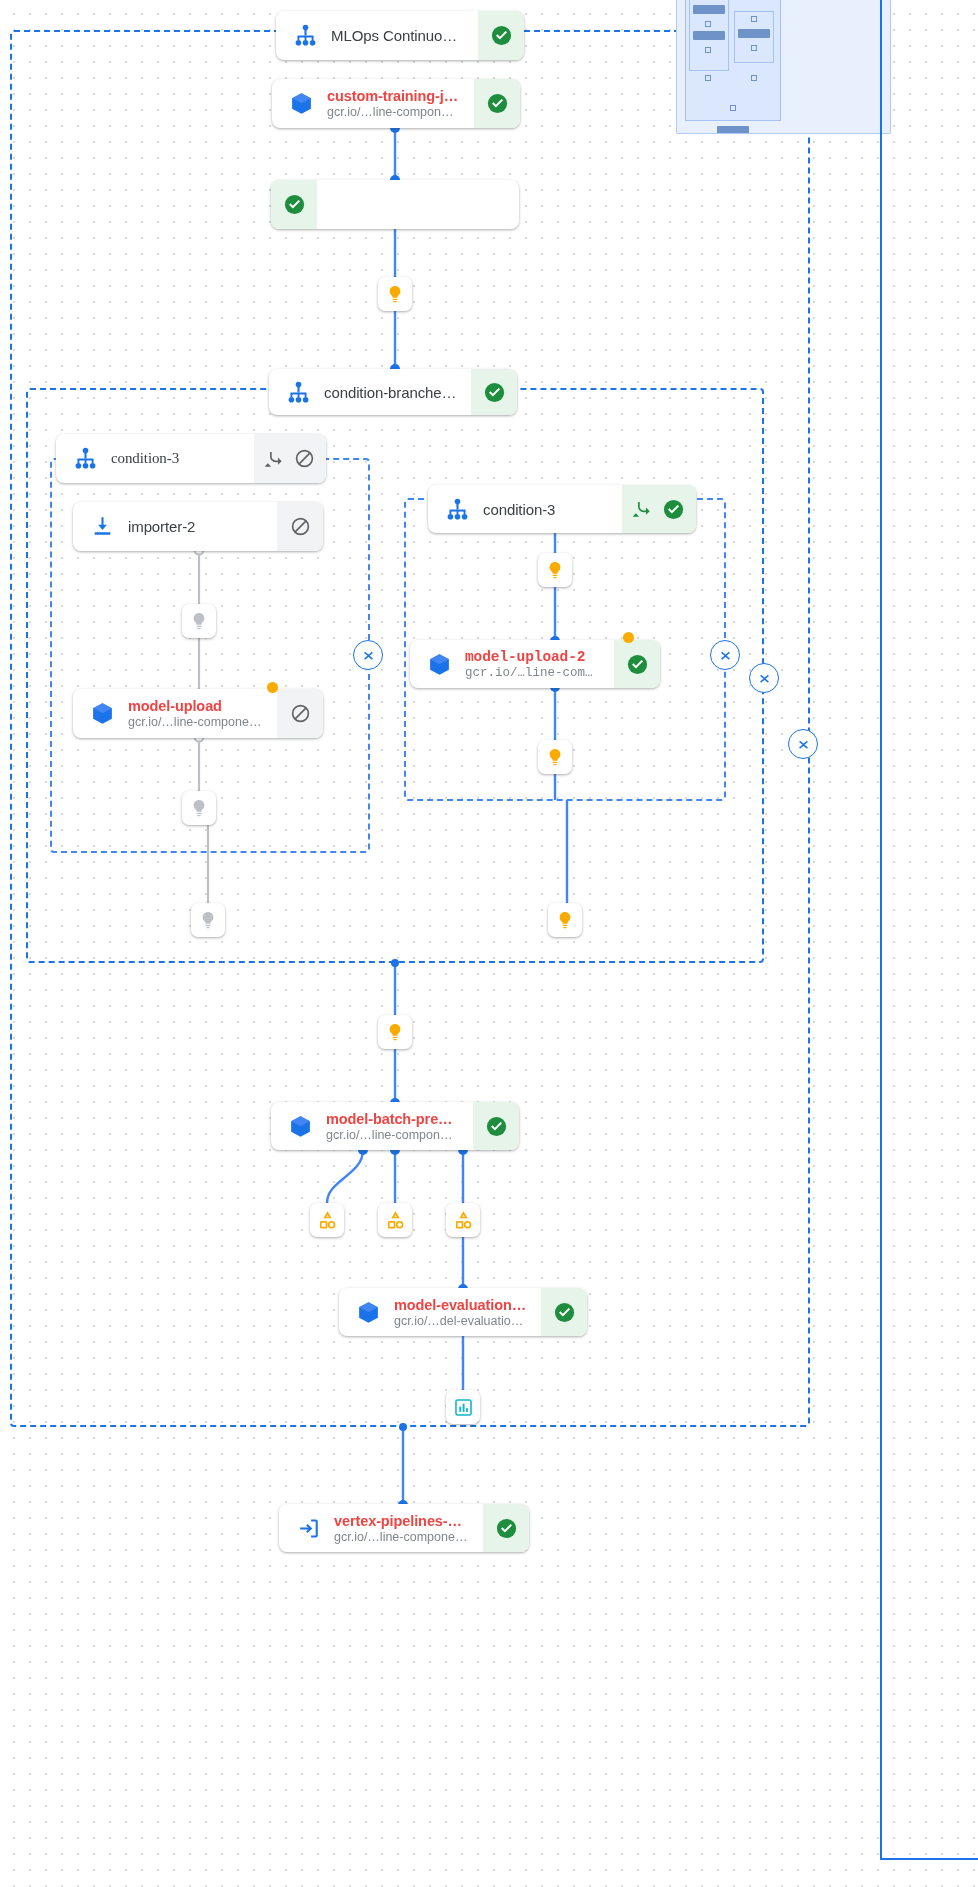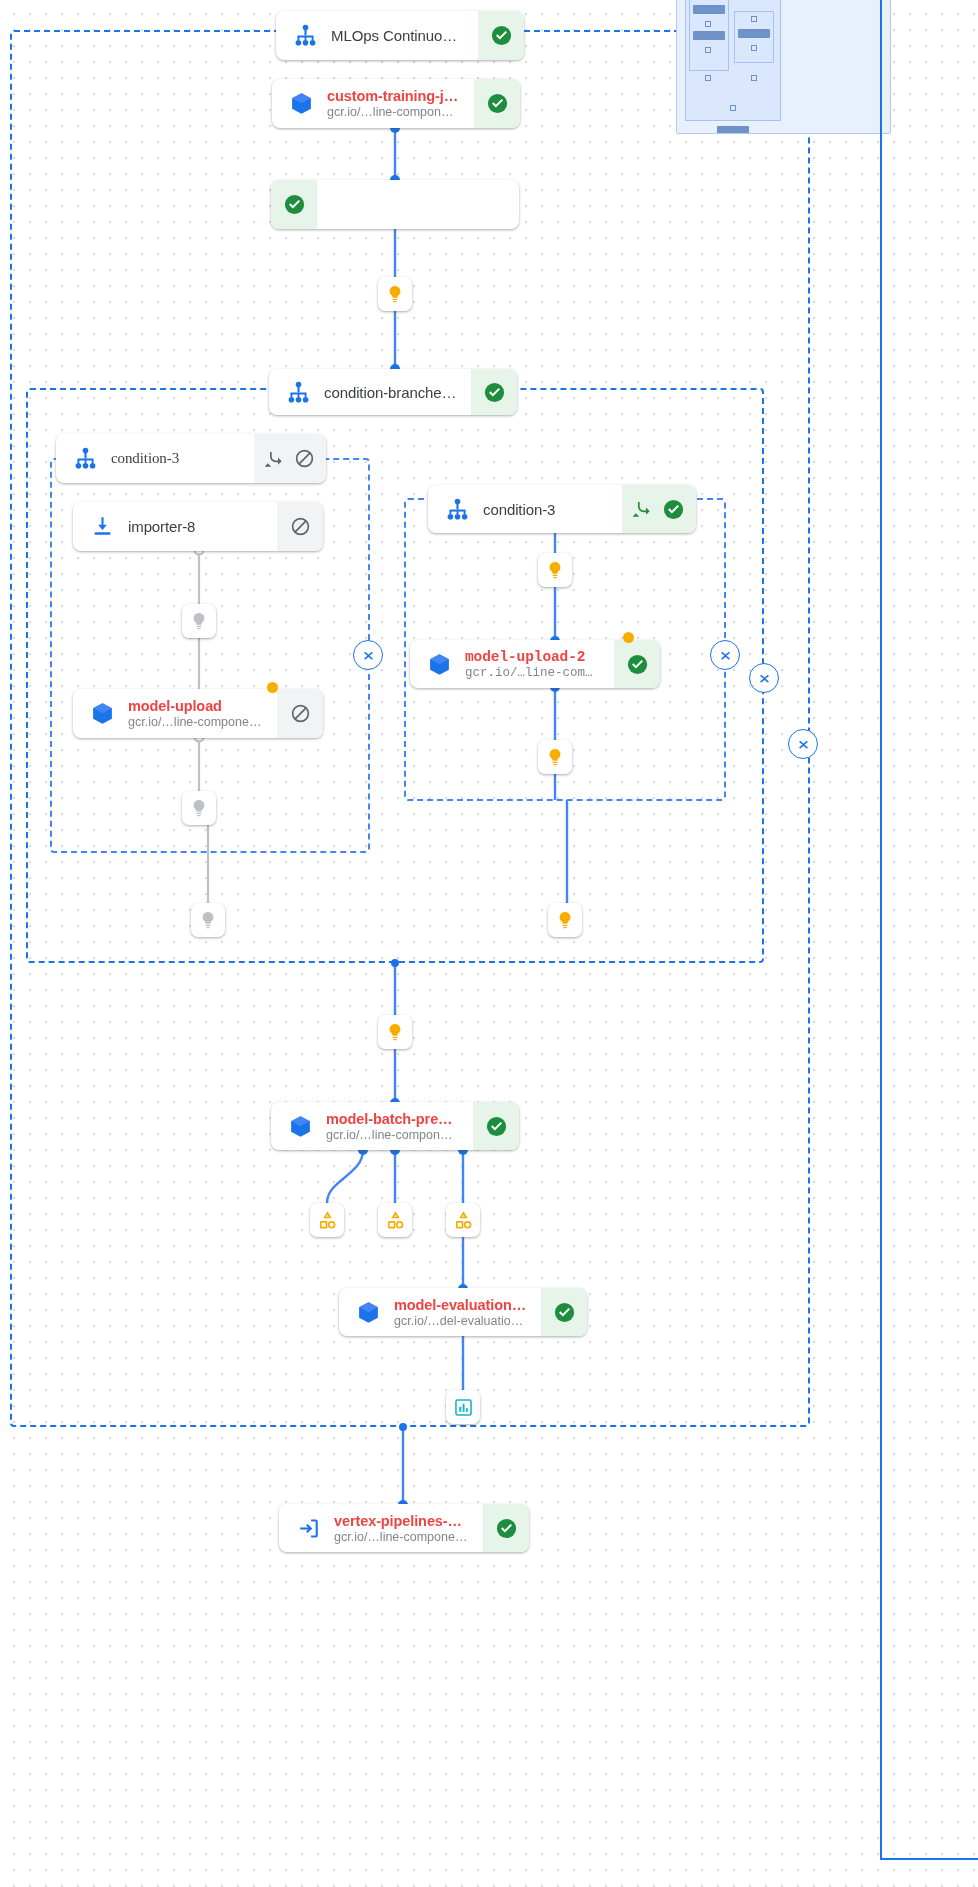--- a/index.html
+++ b/index.html
@@ -298,21 +298,21 @@
 
   <div class="node" style="left:73px; top:502px; width:250px; height:49px;">
     <div class="body">
       <span class="icon">
         <svg width="25" height="25" viewBox="0 0 24 24" fill="#1a73e8">
           <path d="M11 3h2v7.2h3.2L12 15.3 7.8 10.2H11z"></path>
             <path d="M4.5 17.6h15V20h-15z"></path>
         </svg>
       </span>
       <span class="labels">
-        <span class="title plain">importer-8</span>
+        <span class="title plain">importer-2</span>
       </span>
     </div>
     <div class="status neutral">
       <svg width="21" height="21" viewBox="0 0 24 24">
         <circle cx="12" cy="12" r="9" fill="none" stroke="#5f6368" stroke-width="1.9"></circle>
         <line x1="5.9" y1="18.1" x2="18.1" y2="5.9" stroke="#5f6368" stroke-width="1.9"></line>
       </svg>
     </div>
   </div>
 

